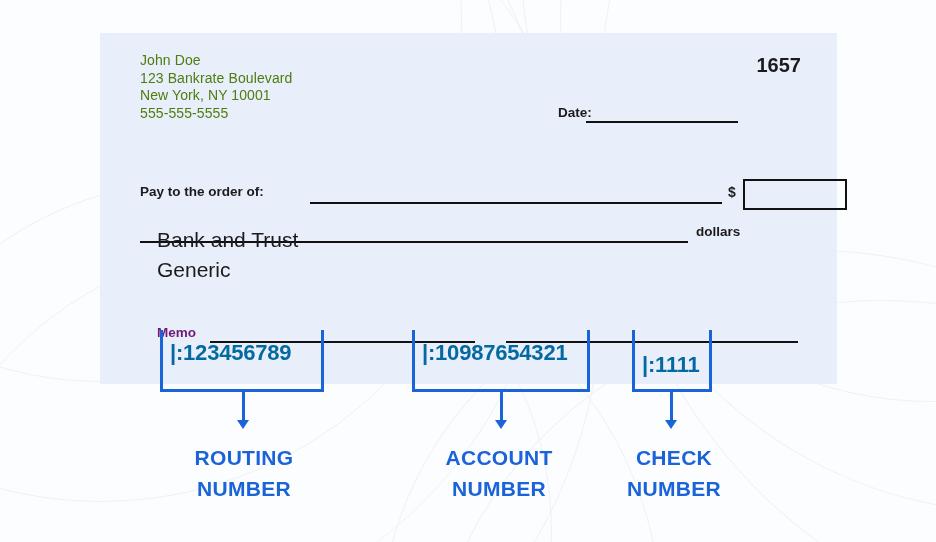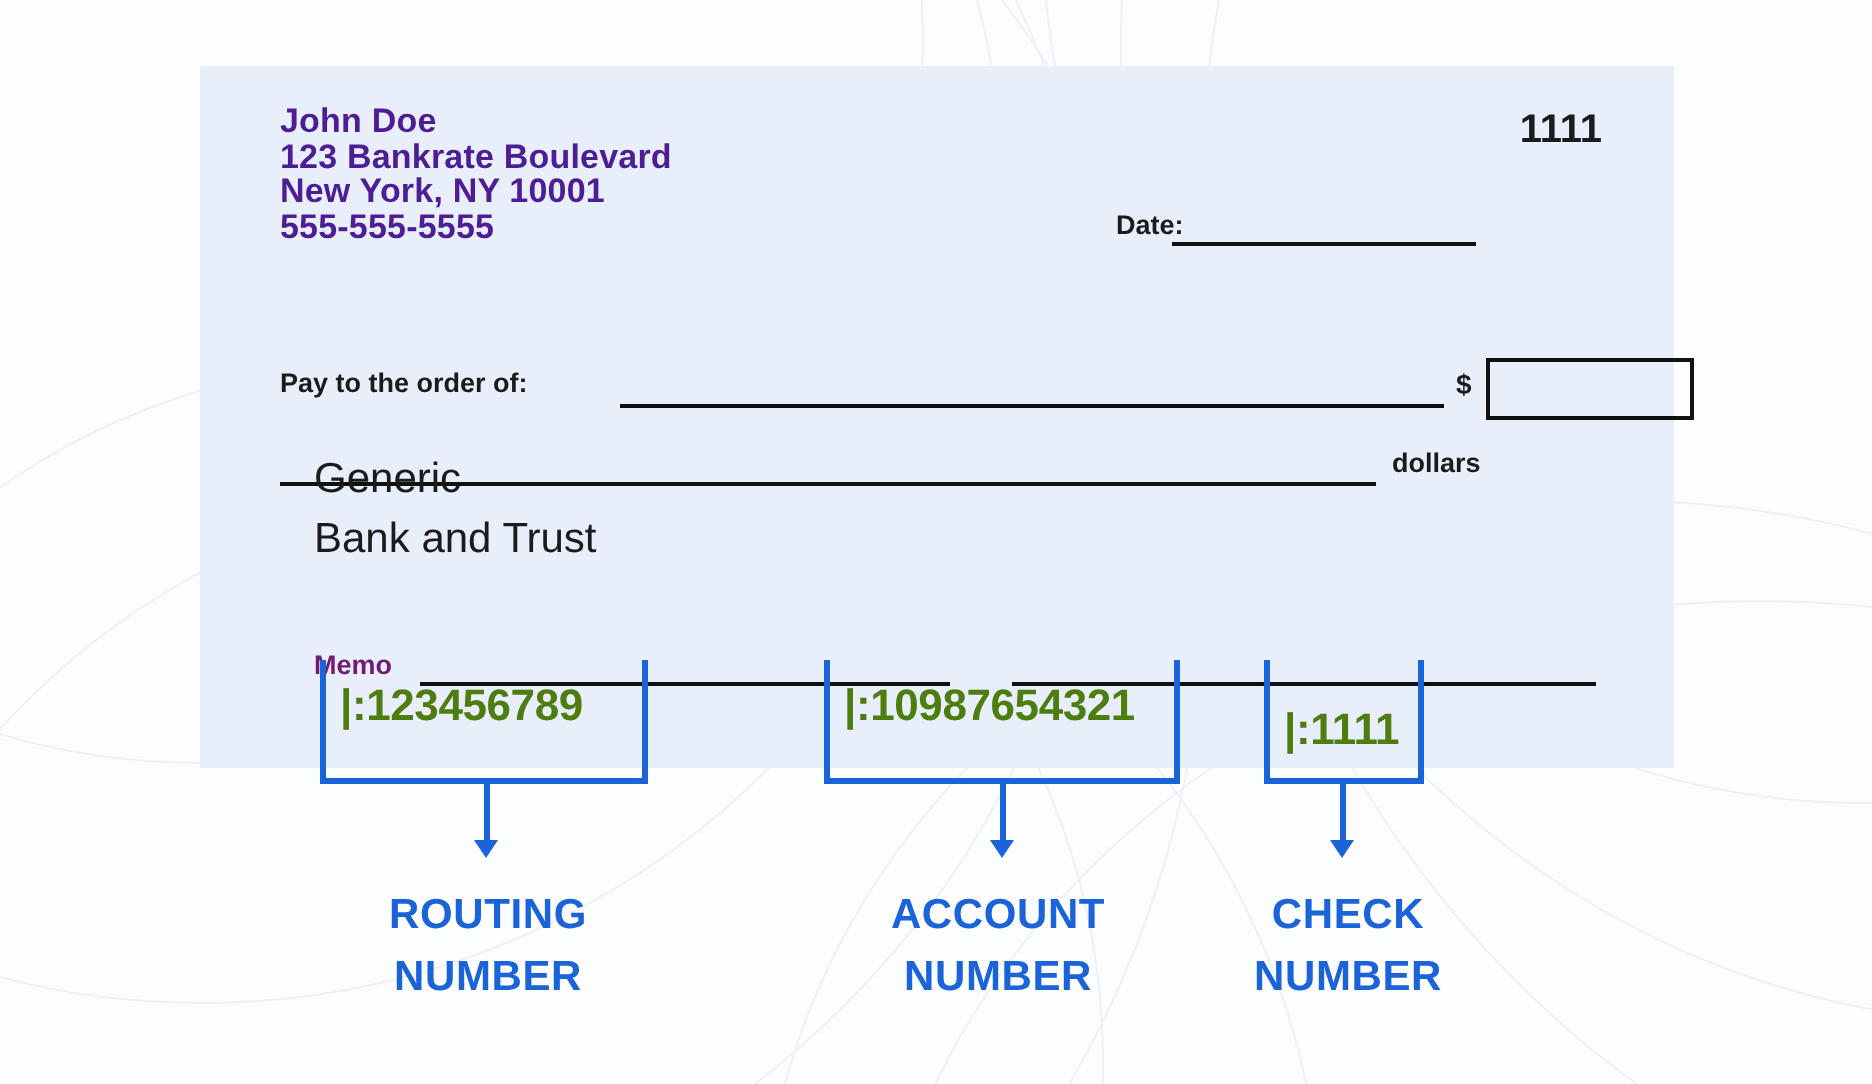--- a/index.html
+++ b/index.html
@@ -48,23 +48,23 @@
     top: 33px;
     width: 737px;
     height: 351px;
     background: #e9eefb;
   }
 
   .payer-block {
     position: absolute;
     left: 40px;
     top: 19px;
-    font-size: 17px;
-    font-weight: bold;
-    color: #4c1d95;
+    font-size: 14px;
+    font-weight: normal;
+    color: #4d7c0f;
     line-height: 17.5px;
     letter-spacing: 0.1px;
   }
 
   .check-num {
     position: absolute;
     right: 36px;
     top: 21px;
     font-size: 20px;
     font-weight: bold;
@@ -204,21 +204,21 @@
     width: 292px;
     height: 0;
     border-top: 2px solid #111111;
   }
 
   
   .micr {
     position: absolute;
     font-size: 22px;
     font-weight: bold;
-    color: #4d7c0f;
+    color: #0369a1;
     letter-spacing: -0.2px;
     white-space: nowrap;
   }
 
   .bracket {
     position: absolute;
     border-left: 3px solid #1b63d8;
     border-right: 3px solid #1b63d8;
     border-bottom: 3px solid #1b63d8;
     box-sizing: border-box;
@@ -288,42 +288,42 @@
 
   <div id="check">
 
     <div class="payer-block">
       <div>John Doe</div>
       <div>123 Bankrate Boulevard</div>
       <div>New York, NY 10001</div>
       <div>555-555-5555</div>
     </div>
 
-    <div class="check-num">1111</div>
+    <div class="check-num">1657</div>
 
     <div class="date-row">
       <span class="date-label">Date:</span>
       <span class="date-line"></span>
     </div>
 
     <div class="pay-row">
       <span class="pay-label">Pay to the order of:</span>
       <span class="pay-line"></span>
       <span class="dollar-sign">$</span>
       <span class="amount-box"></span>
     </div>
 
     <div class="dollars-row">
       <span class="dollars-line"></span>
       <span class="dollars-label">dollars</span>
     </div>
 
     <div class="bank-name">
+      <div>Bank and Trust</div>
       <div>Generic</div>
-      <div>Bank and Trust</div>
     </div>
 
     <div class="memo-row">
       <span class="memo-label">Memo</span>
       <span class="memo-line"></span>
       <span class="signature-line"></span>
     </div>
   </div>
 
   <div class="micr" id="routing-micr">|:123456789</div>

